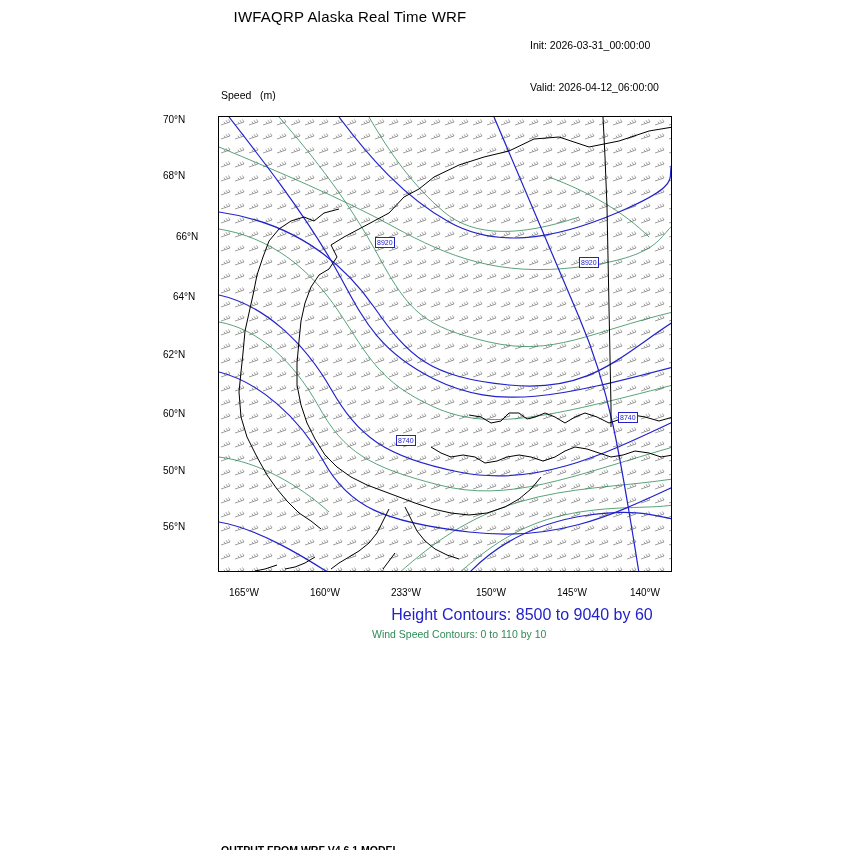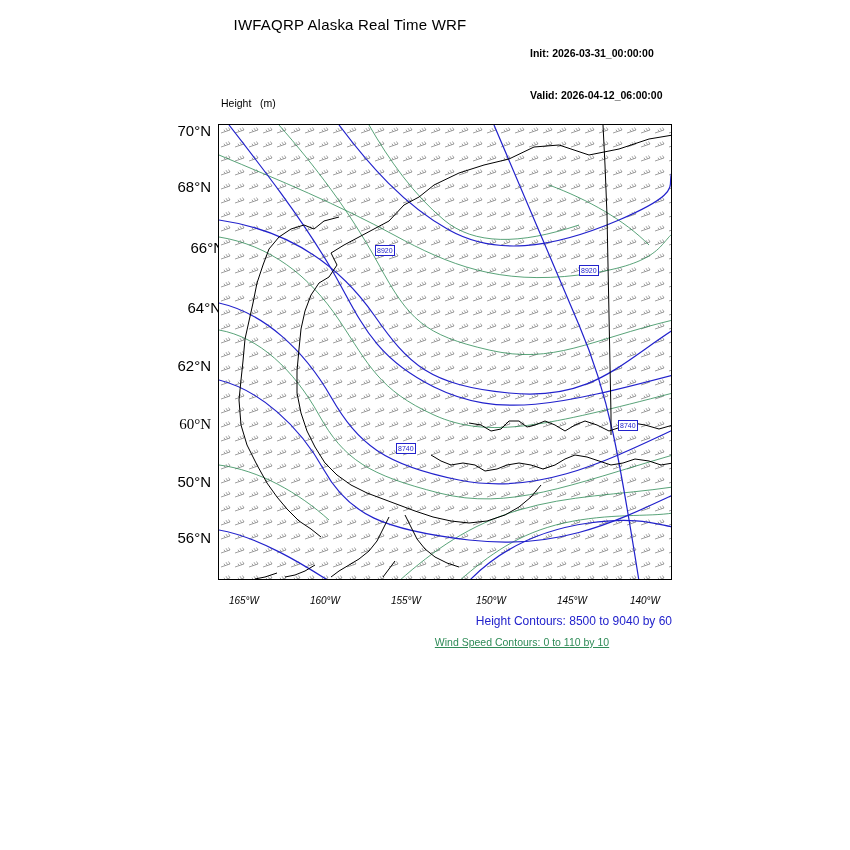--- a/index.html
+++ b/index.html
@@ -12,38 +12,37 @@
     height: 850px;
     font-family: "Liberation Sans", sans-serif;
     color: #000000;
     position: relative;
     overflow: hidden;
   }
   .page {
     position: relative;
     width: 850px;
     height: 692px;
-    margin-top: 8px;
   }
   .title {
     position: absolute;
     left: 0;
     top: 8px;
     width: 700px;
     text-align: center;
     font-size: 15px;
     font-weight: normal;
     letter-spacing: 0.2px;
   }
   .stamp {
     position: absolute;
     left: 530px;
     top: 10px;
     font-size: 10.5px;
-    font-weight: bold;
+    font-weight: normal;
     line-height: 14px;
     white-space: pre;
   }
   .varlist {
     position: absolute;
     left: 221px;
     top: 62px;
     font-size: 10.5px;
     line-height: 13.5px;
     white-space: pre;
@@ -59,51 +58,48 @@
     overflow: hidden;
     background: #ffffff;
   }
   .plotbox svg {
     position: absolute;
     left: 0;
     top: 0;
   }
   .ylabel {
     position: absolute;
-    font-size: 15px;
-    text-align: right;
+    font-size: 10px;
     width: 48px;
     white-space: nowrap;
   }
   .xlabel {
     position: absolute;
     font-size: 10px;
     text-align: center;
     width: 60px;
     white-space: nowrap;
-    font-style: italic;
   }
   .legend-h {
     position: absolute;
     left: 372px;
     top: 606px;
     width: 300px;
-    text-align: right;
-    font-size: 12px;
+    text-align: center;
+    font-size: 16px;
     color: #2222cc;
   }
   .legend-w {
     position: absolute;
     left: 372px;
     top: 628px;
     width: 300px;
-    text-align: center;
+    text-align: left;
     font-size: 10.5px;
     color: #2e8b57;
-    text-decoration: underline;
   }
   .footer {
     position: absolute;
     left: 221px;
     top: 818px;
     font-size: 10.5px;
     font-weight: bold;
     line-height: 13px;
     white-space: pre;
   }
@@ -123,37 +119,37 @@
 <div class="page">
 
   <div class="title">IWFAQRP Alaska Real Time WRF</div>
 
   <div class="stamp">
     <div>Init: 2026-03-31_00:00:00</div>
     <div>Valid: 2026-04-12_06:00:00</div>
   </div>
 
   <div class="varlist">
-    <div>Height   (m)</div>
+    <div>Speed   (m)</div>
     <div>Wind Speed   (kts)</div>
     <div>Winds   (kts)</div>
   </div>
 
   <div class="ylabel" style="left:163px; top:114px;">70°N</div>
   <div class="ylabel" style="left:163px; top:170px;">68°N</div>
   <div class="ylabel" style="left:176px; top:231px;">66°N</div>
   <div class="ylabel" style="left:173px; top:291px;">64°N</div>
   <div class="ylabel" style="left:163px; top:349px;">62°N</div>
-  <div class="ylabel" style="left:163px; top:408px;font-family:Liberation Serif, serif;">60°N</div>
+  <div class="ylabel" style="left:163px; top:408px;">60°N</div>
   <div class="ylabel" style="left:163px; top:465px;">50°N</div>
   <div class="ylabel" style="left:163px; top:521px;">56°N</div>
 
   <div class="xlabel" style="left:214px; top:587px;">165°W</div>
   <div class="xlabel" style="left:295px; top:587px;">160°W</div>
-  <div class="xlabel" style="left:376px; top:587px;">155°W</div>
+  <div class="xlabel" style="left:376px; top:587px;">233°W</div>
   <div class="xlabel" style="left:461px; top:587px;">150°W</div>
   <div class="xlabel" style="left:542px; top:587px;">145°W</div>
   <div class="xlabel" style="left:615px; top:587px;text-align:center;">140°W</div>
 
   <div class="plotbox">
     <svg width="454" height="456" viewBox="0 0 454 456">
       <defs>
         <pattern id="barbgrid" x="0" y="0" width="14" height="14" patternUnits="userSpaceOnUse">
           <g stroke="#222222" stroke-width="0.5" fill="none">
             <path d="M2 8 L11 5"></path>

